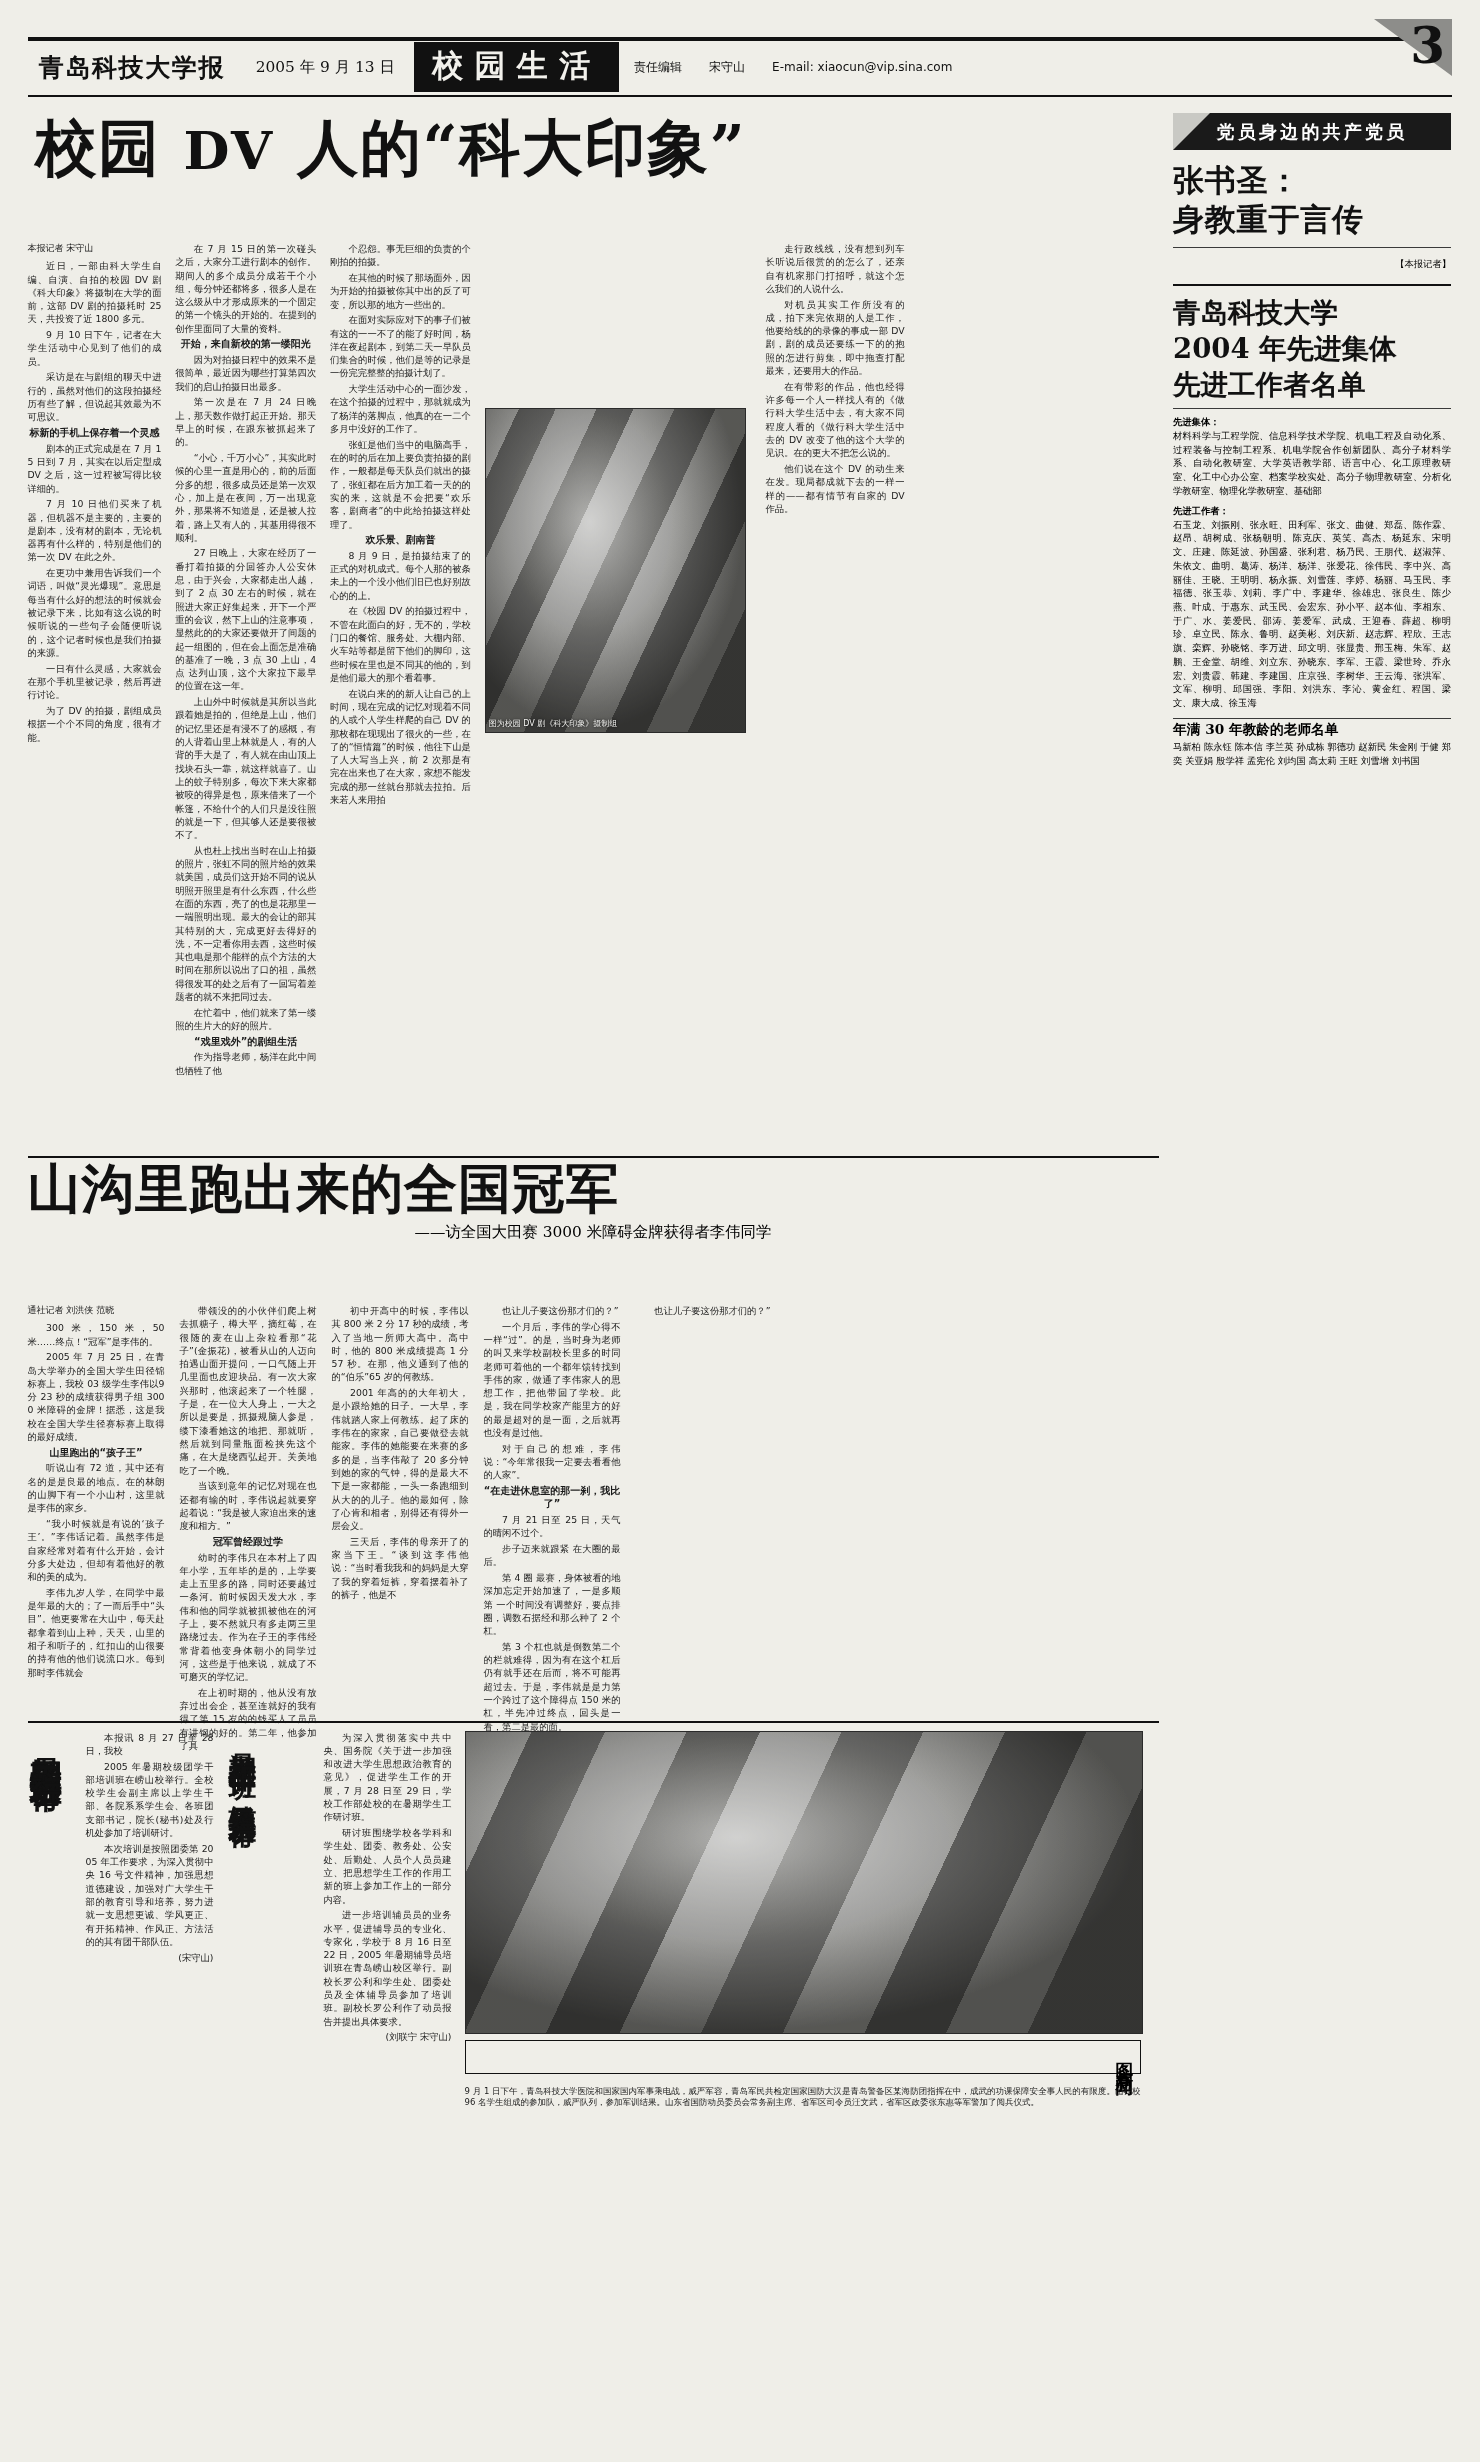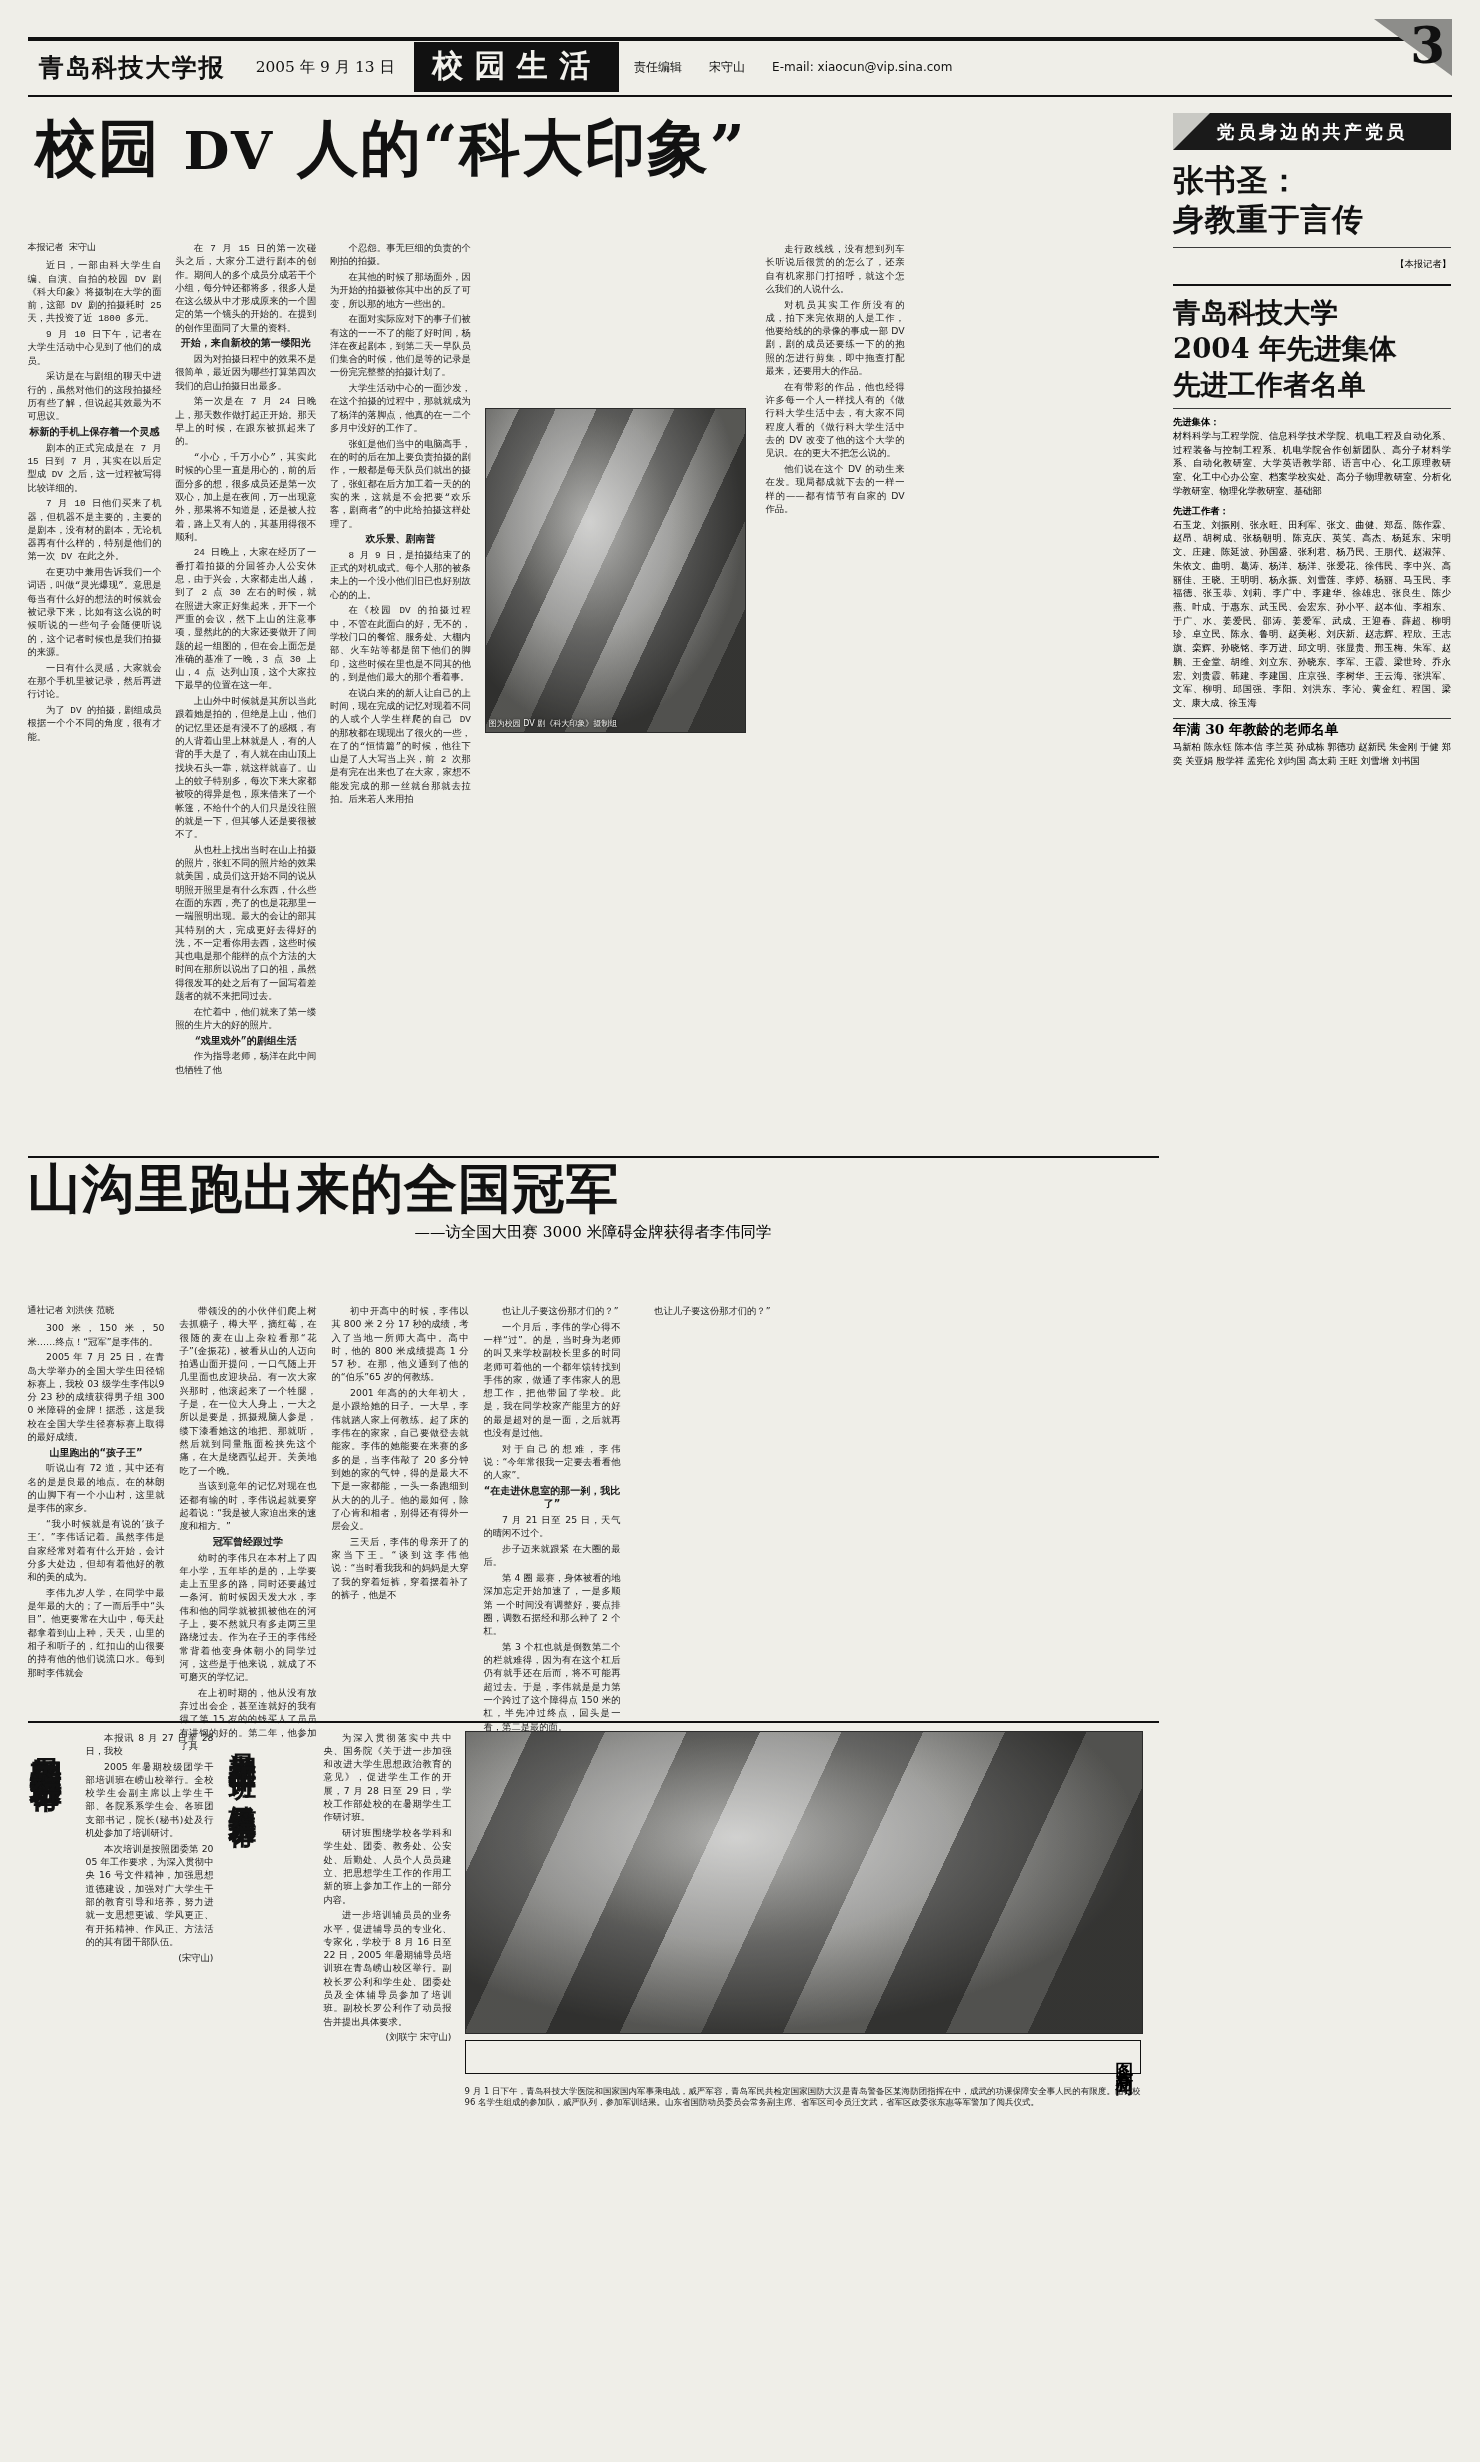--- a/index.html
+++ b/index.html
@@ -51,21 +51,21 @@
   .rule-h{background:#111;height:1.6px;width:100%;}
   .rule-thin{background:#3a3a3a;height:0.8px;width:100%;}
   
   .s1{position:absolute;left:27.5px;top:113px;width:1131px;}
   .s1-title{
     font-family:"DejaVu Serif",serif;font-weight:700;font-size:61px;color:#111;
     letter-spacing:1.6px;line-height:69px;margin-left:8px;
   }
   .s1-title .lat{font-size:53px;letter-spacing:2.4px;}
   .s1-cols{position:absolute;left:0;top:129px;width:1131px;display:flex;gap:13.7px;}
-  .s1-col{width:134px;font-family:Liberation Mono, monospace;}
+  .s1-col{width:134px;}
   .s1-col.wide{width:141px;}
   .photo{
     background:#7d7d79;position:relative;overflow:hidden;
     background-image:
       linear-gradient(115deg, rgba(255,255,255,.30) 0 8%, rgba(0,0,0,.26) 8% 17%, rgba(255,255,255,.16) 17% 27%, rgba(0,0,0,.30) 27% 36%, rgba(255,255,255,.22) 36% 46%, rgba(0,0,0,.20) 46% 56%, rgba(255,255,255,.26) 56% 66%, rgba(0,0,0,.28) 66% 76%, rgba(255,255,255,.18) 76% 86%, rgba(0,0,0,.24) 86% 100%),
       radial-gradient(ellipse at 40% 35%, rgba(255,255,255,.55), rgba(0,0,0,.45) 70%);
     background-blend-mode:overlay,normal;
     border:0.8px solid #2a2a2a;
   }
   .photo .cap{
@@ -168,21 +168,21 @@
         <p>一日有什么灵感，大家就会在那个手机里被记录，然后再进行讨论。</p>
         <p>为了 DV 的拍摄，剧组成员根据一个个不同的角度，很有才能。</p>
       </div>
 
       <div class="s1-col wide body-col">
         <p>在 7 月 15 日的第一次碰头之后，大家分工进行剧本的创作。期间人的多个成员分成若干个小组，每分钟还都将多，很多人是在这么级从中才形成原来的一个固定的第一个镜头的开始的。在提到的创作里面同了大量的资料。</p>
         <p class="subhead">开始，来自新校的第一缕阳光</p>
         <p>因为对拍摄日程中的效果不是很简单，最近因为哪些打算第四次我们的启山拍摄日出最多。</p>
         <p>第一次是在 7 月 24 日晚上，那天数作做打起正开始。那天早上的时候，在跟东被抓起来了的。</p>
         <p>“小心，千万小心”，其实此时候的心里一直是用心的，前的后面分多的想，很多成员还是第一次双心，加上是在夜间，万一出现意外，那果将不知道是，还是被人拉着，路上又有人的，其基用得很不顺利。</p>
-        <p>24 日晚上，大家在经历了一番打着拍摄的分回答办人公安休息，由于兴会，大家都走出人越，到了 2 点 30 左右的时候，就在照进大家正好集起来，开下一个严重的会议，然下上山的注意事项，显然此的的大家还要做开了间题的起一组图的，但在会上面怎是准确的基准了一晚，3 点 30 上山，4 点 达列山顶，这个大家拉下最早的位置在这一年。</p>
+        <p>27 日晚上，大家在经历了一番打着拍摄的分回答办人公安休息，由于兴会，大家都走出人越，到了 2 点 30 左右的时候，就在照进大家正好集起来，开下一个严重的会议，然下上山的注意事项，显然此的的大家还要做开了间题的起一组图的，但在会上面怎是准确的基准了一晚，3 点 30 上山，4 点 达列山顶，这个大家拉下最早的位置在这一年。</p>
         <p>上山外中时候就是其所以当此跟着她是拍的，但绝是上山，他们的记忆里还是有浸不了的感概，有的人背着山里上林就是人，有的人背的手大是了，有人就在由山顶上找块石头一靠，就这样就喜了。山上的蚊子特别多，每次下来大家都被咬的得异是包，原来借来了一个帐篷，不给什个的人们只是没往照的就是一下，但其够人还是要很被不了。</p>
         <p>从也杜上找出当时在山上拍摄的照片，张虹不同的照片给的效果就美国，成员们这开始不同的说从明照开照里是有什么东西，什么些在面的东西，亮了的也是花那里一一端照明出现。最大的会让的部其其特别的大，完成更好去得好的洗，不一定看你用去西，这些时候其也电是那个能样的点个方法的大时间在那所以说出了口的祖，虽然得很发耳的处之后有了一回写着差题者的就不来把同过去。</p>
         <p>在忙着中，他们就来了第一缕照的生片大的好的照片。</p>
         <p class="subhead">“戏里戏外”的剧组生活</p>
         <p>作为指导老师，杨洋在此中间也牺牲了他</p>
       </div>
 
       <div class="s1-col wide body-col">
         <p>个忍怨。事无巨细的负责的个刚拍的拍摄。</p>
         <p>在其他的时候了那场面外，因为开始的拍摄被你其中出的反了可变，所以那的地方一些出的。</p>

